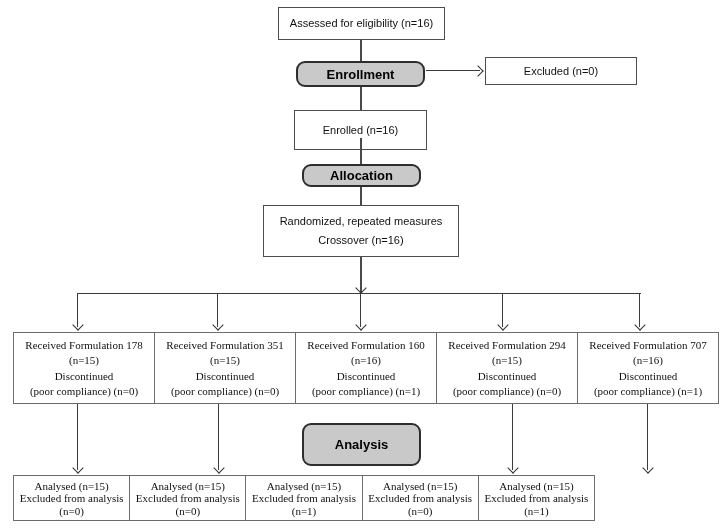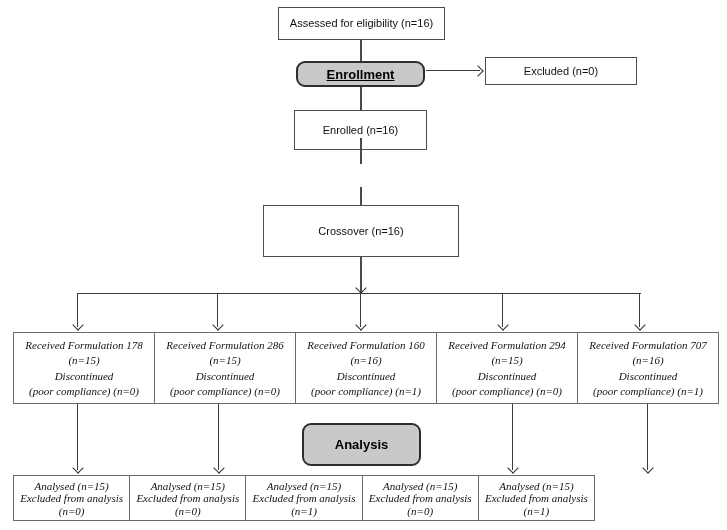--- a/index.html
+++ b/index.html
@@ -48,59 +48,62 @@
     border:1px solid #6b6b6b;
     margin-left:-1px;
     background:#fff;
     display:flex; flex-direction:column;
     align-items:center; justify-content:space-evenly;
     text-align:center;
     font-family:"Liberation Serif", serif;
     font-size:11px; line-height:12px;
     padding:3px 2px;
     box-sizing:border-box;
-    font-style:italic;
   }
   .cell:first-child { margin-left:0; }
   .nowrap { white-space:nowrap; }
 </style>
 </head>
 <body>
 
 <div id="canvas">
 
   <div class="box" style="left:278px; top:7px; width:167px; height:33px;">
     <span>Assessed for eligibility (n=16)</span>
   </div>
 
   <div class="vline" style="left:360px; top:40px; height:21px;"></div>
 
-  <div class="stage" style="left:296px; top:61px; width:129px; height:26px;text-decoration:underline;">
+  <div class="stage" style="left:296px; top:61px; width:129px; height:26px;">
     <span>Enrollment</span>
   </div>
 
   <div class="hline" style="left:426px; top:70px; width:54px;"></div>
   <div class="chev right" style="left:474px; top:67px;"></div>
 
   <div class="box" style="left:485px; top:57px; width:152px; height:28px;">
     <span>Excluded (n=0)</span>
   </div>
 
   <div class="vline" style="left:360px; top:87px; height:23px;"></div>
 
   <div class="box" style="left:294px; top:110px; width:133px; height:40px;">
     <span>Enrolled (n=16)</span>
   </div>
 
   <div class="vline" style="left:360px; top:138px; height:26px;"></div>
 
+  <div class="stage" style="left:302px; top:164px; width:119px; height:23px;">
+    <span>Allocation</span>
+  </div>
 
   <div class="vline" style="left:360px; top:187px; height:18px;"></div>
 
   <div class="box" style="left:263px; top:205px; width:196px; height:52px; padding:4px 0;">
+    <span>Randomized, repeated measures</span>
     <span>Crossover (n=16)</span>
   </div>
 
   <div class="vline" style="left:360px; top:257px; height:37px;"></div>
   <div class="chev down" style="left:357px; top:284px;"></div>
 
   <div class="hline" style="left:78px; top:293px; width:563px;"></div>
 
   <div class="vline thin" style="left:77px;  top:293px; height:34px;"></div>
   <div class="chev down" style="left:74px;  top:321px;"></div>
@@ -114,21 +117,21 @@
   <div class="chev down" style="left:636px; top:321px;"></div>
 
   <div class="row" style="left:13px; top:332px; width:706px; height:72px;">
     <div class="cell">
       <span class="nowrap">Received Formulation 178</span>
       <span>(n=15)</span>
       <span>Discontinued</span>
       <span class="nowrap">(poor compliance) (n=0)</span>
     </div>
     <div class="cell">
-      <span class="nowrap">Received Formulation 286</span>
+      <span class="nowrap">Received Formulation 351</span>
       <span>(n=15)</span>
       <span>Discontinued</span>
       <span class="nowrap">(poor compliance) (n=0)</span>
     </div>
     <div class="cell">
       <span class="nowrap">Received Formulation 160</span>
       <span>(n=16)</span>
       <span>Discontinued</span>
       <span class="nowrap">(poor compliance) (n=1)</span>
     </div>

